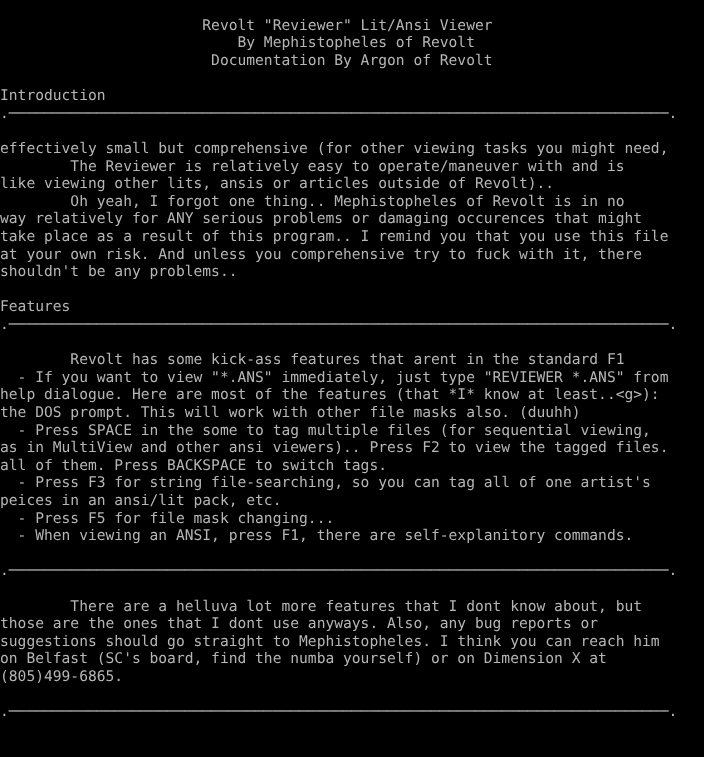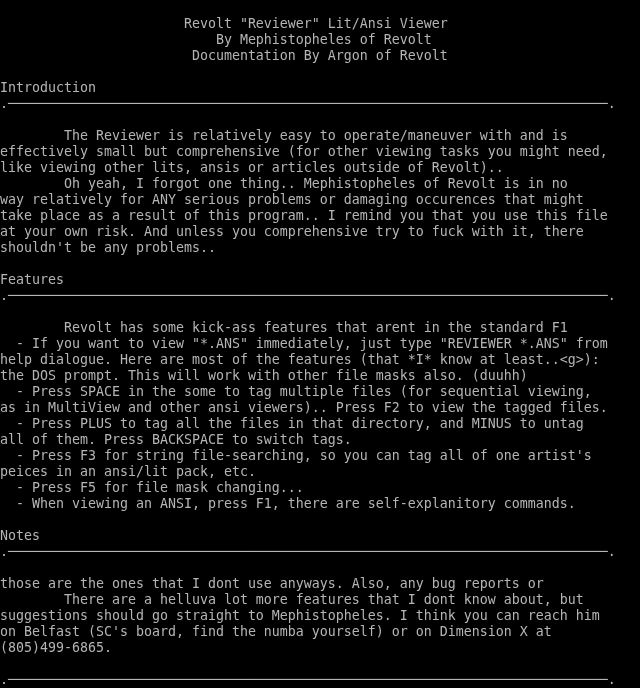--- a/index.html
+++ b/index.html
@@ -34,51 +34,49 @@
   <div class="row"></div>
 
   <div class="row">                       Revolt "Reviewer" Lit/Ansi Viewer</div>
   <div class="row">                           By Mephistopheles of Revolt</div>
   <div class="row">                        Documentation By Argon of Revolt</div>
   <div class="row"></div>
 
   <div class="row">Introduction</div>
   <div class="row">.───────────────────────────────────────────────────────────────────────────.</div>
   <div class="row"></div>
+  <div class="row">effectively small but comprehensive (for other viewing tasks you might need,</div>
   <div class="row">        The Reviewer is relatively easy to operate/maneuver with and is</div>
-  <div class="row">effectively small but comprehensive (for other viewing tasks you might need,</div>
   <div class="row">like viewing other lits, ansis or articles outside of Revolt)..</div>
   <div class="row">        Oh yeah, I forgot one thing.. Mephistopheles of Revolt is in no</div>
   <div class="row">way relatively for ANY serious problems or damaging occurences that might</div>
   <div class="row">take place as a result of this program.. I remind you that you use this file</div>
   <div class="row">at your own risk. And unless you comprehensive try to fuck with it, there</div>
   <div class="row">shouldn't be any problems..</div>
   <div class="row"></div>
 
   <div class="row">Features</div>
   <div class="row">.───────────────────────────────────────────────────────────────────────────.</div>
   <div class="row"></div>
   <div class="row">        Revolt has some kick-ass features that arent in the standard F1</div>
   <div class="row">  - If you want to view "*.ANS" immediately, just type "REVIEWER *.ANS" from</div>
   <div class="row">help dialogue. Here are most of the features (that *I* know at least..&lt;g&gt;):</div>
   <div class="row">the DOS prompt. This will work with other file masks also. (duuhh)</div>
   <div class="row">  - Press SPACE in the some to tag multiple files (for sequential viewing,</div>
   <div class="row">as in MultiView and other ansi viewers).. Press F2 to view the tagged files.</div>
-  <div class="row">  - Press PLUS to tag all the files in that directory, and MINUS to untag</div>
   <div class="row">all of them. Press BACKSPACE to switch tags.</div>
   <div class="row">  - Press F3 for string file-searching, so you can tag all of one artist's</div>
   <div class="row">peices in an ansi/lit pack, etc.</div>
   <div class="row">  - Press F5 for file mask changing...</div>
   <div class="row">  - When viewing an ANSI, press F1, there are self-explanitory commands.</div>
   <div class="row"></div>
 
-  <div class="row">Notes</div>
   <div class="row">.───────────────────────────────────────────────────────────────────────────.</div>
   <div class="row"></div>
+  <div class="row">        There are a helluva lot more features that I dont know about, but</div>
   <div class="row">those are the ones that I dont use anyways. Also, any bug reports or</div>
-  <div class="row">        There are a helluva lot more features that I dont know about, but</div>
   <div class="row">suggestions should go straight to Mephistopheles. I think you can reach him</div>
   <div class="row">on Belfast (SC's board, find the numba yourself) or on Dimension X at</div>
   <div class="row">(805)499-6865.</div>
   <div class="row"></div>
 
   <div class="row">.───────────────────────────────────────────────────────────────────────────.</div>
 </div>
 
 </body></html>

